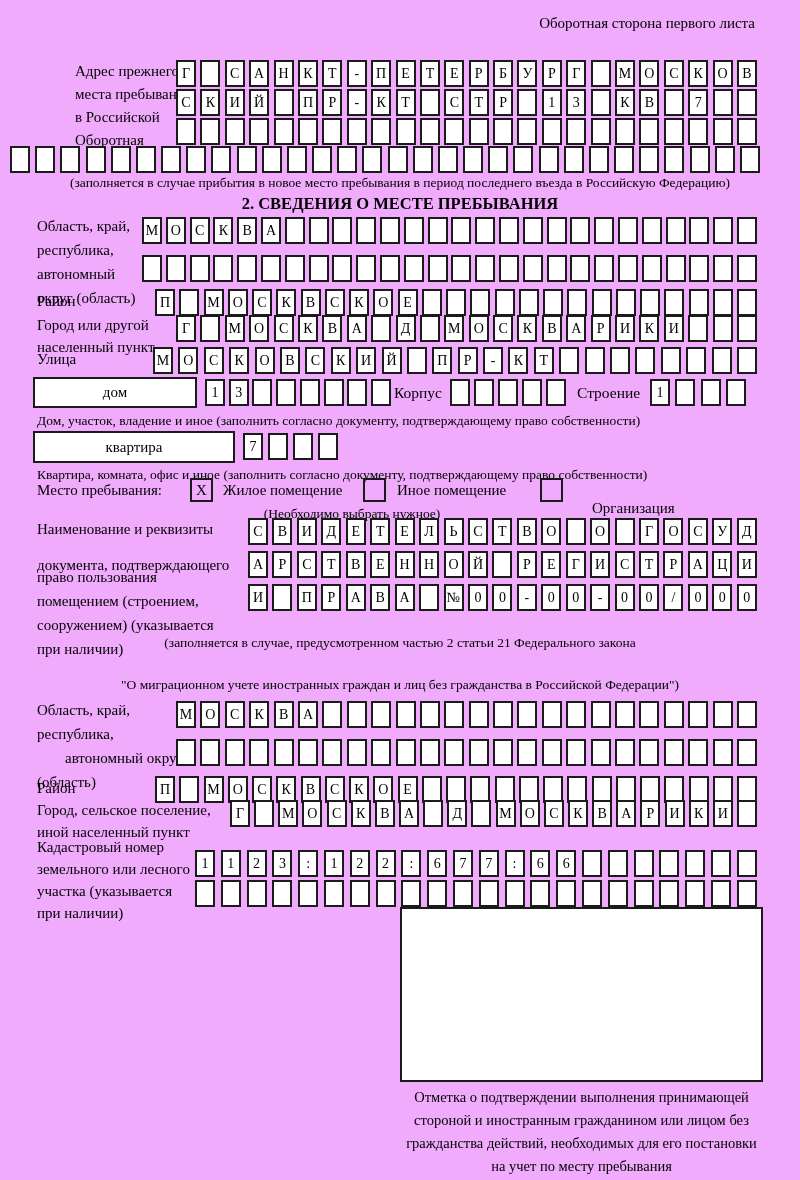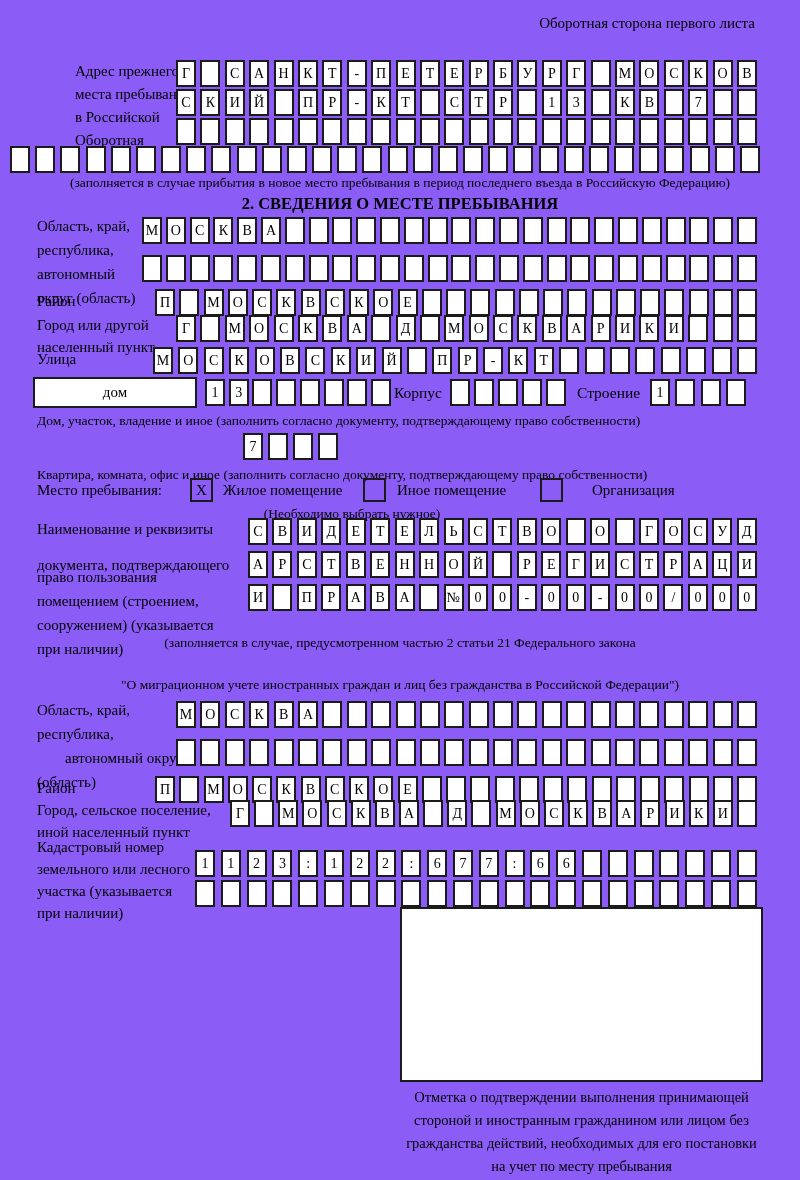--- a/index.html
+++ b/index.html
@@ -1,17 +1,17 @@
 <!DOCTYPE html>
 <html><head>
 <meta charset="utf-8">
 <style>
   html,body{margin:0;padding:0;background:#ffffff;}
   .page{
-    position:relative;width:800px;height:1180px;background:#8b5cf6;
+    position:relative;width:800px;height:1180px;background:#f0abfc;
     font-family:"Liberation Serif","DejaVu Serif",serif;color:#000;
     overflow:hidden;
   }
   .lbl{position:absolute;font-size:15px;white-space:nowrap;line-height:1;}
   .lblsm{position:absolute;font-size:13.5px;white-space:nowrap;line-height:1;}
   .centered{left:0;width:800px;text-align:center;white-space:normal;}
   .bold{font-weight:bold;}
   .cellrow{position:absolute;display:flex;justify-content:space-between;}
   .cell{
     flex:none;width:20px;height:27px;box-sizing:border-box;
@@ -326,35 +326,36 @@
     </div>
   <div class="lbl" style="left:577px;top:385px;font-size:15.5px;">Строение</div>
   <div class="cellrow" style="left:650px;top:379px;width:96px;">
       <div class="cell">1</div>
       <div class="cell"></div>
       <div class="cell"></div>
       <div class="cell"></div>
     </div>
   <div class="lblsm" style="left:37px;top:414px;">Дом, участок, владение и иное (заполнить согласно документу, подтверждающему право собственности)</div>
 
+  <div class="bigbox" style="left:33px;top:431px;width:202px;height:32px;">квартира</div>
   <div class="cellrow" style="left:243px;top:433px;width:95px;">
       <div class="cell">7</div>
       <div class="cell"></div>
       <div class="cell"></div>
       <div class="cell"></div>
     </div>
   <div class="lblsm" style="left:37px;top:468px;">Квартира, комната, офис и иное (заполнить согласно документу, подтверждающему право собственности)</div>
 
   <div class="lbl" style="left:37px;top:483px;">Место пребывания:</div>
   <div class="checkbox" style="left:190px;top:478px;">X</div>
   <div class="lbl" style="left:223px;top:483px;">Жилое помещение</div>
   <div class="checkbox" style="left:363px;top:478px;"></div>
   <div class="lbl" style="left:397px;top:483px;">Иное помещение</div>
   <div class="checkbox" style="left:540px;top:478px;"></div>
-  <div class="lbl" style="left:592px;top:483px;">Организация</div>
+  <div class="lbl" style="left:592px;top:501px;">Организация</div>
   <div class="lblsm" style="left:152px;top:507px;width:400px;text-align:center;">(Необходимо выбрать нужное)</div>
 
   <div class="lbl" style="left:37px;top:522px;">Наименование и реквизиты</div>
   <div class="lbl" style="left:37px;top:546px;margin-top:12px;">документа, подтверждающего</div>
   <div class="lbl" style="left:37px;top:570px;">право пользования</div>
   <div class="lbl" style="left:37px;top:594px;">помещением (строением,</div>
   <div class="lbl" style="left:37px;top:618px;">сооружением) (указывается</div>
   <div class="lbl" style="left:37px;top:642px;">при наличии)</div>
   <div class="cellrow" style="left:248px;top:518px;width:509px;">
       <div class="cell">С</div>

